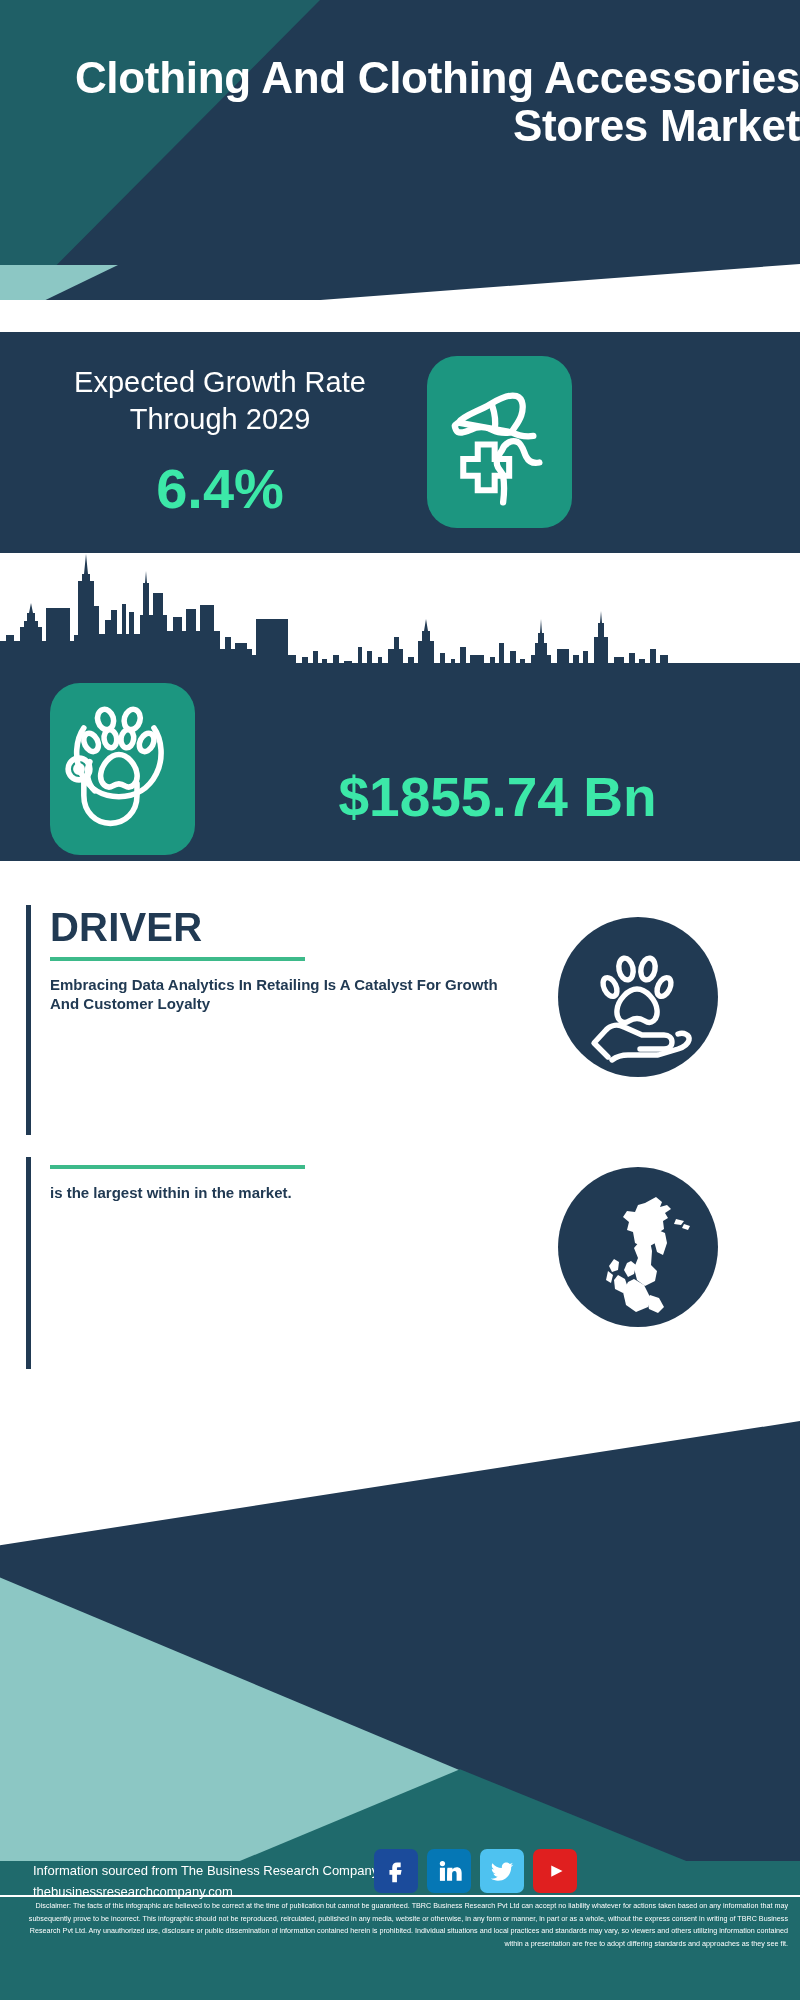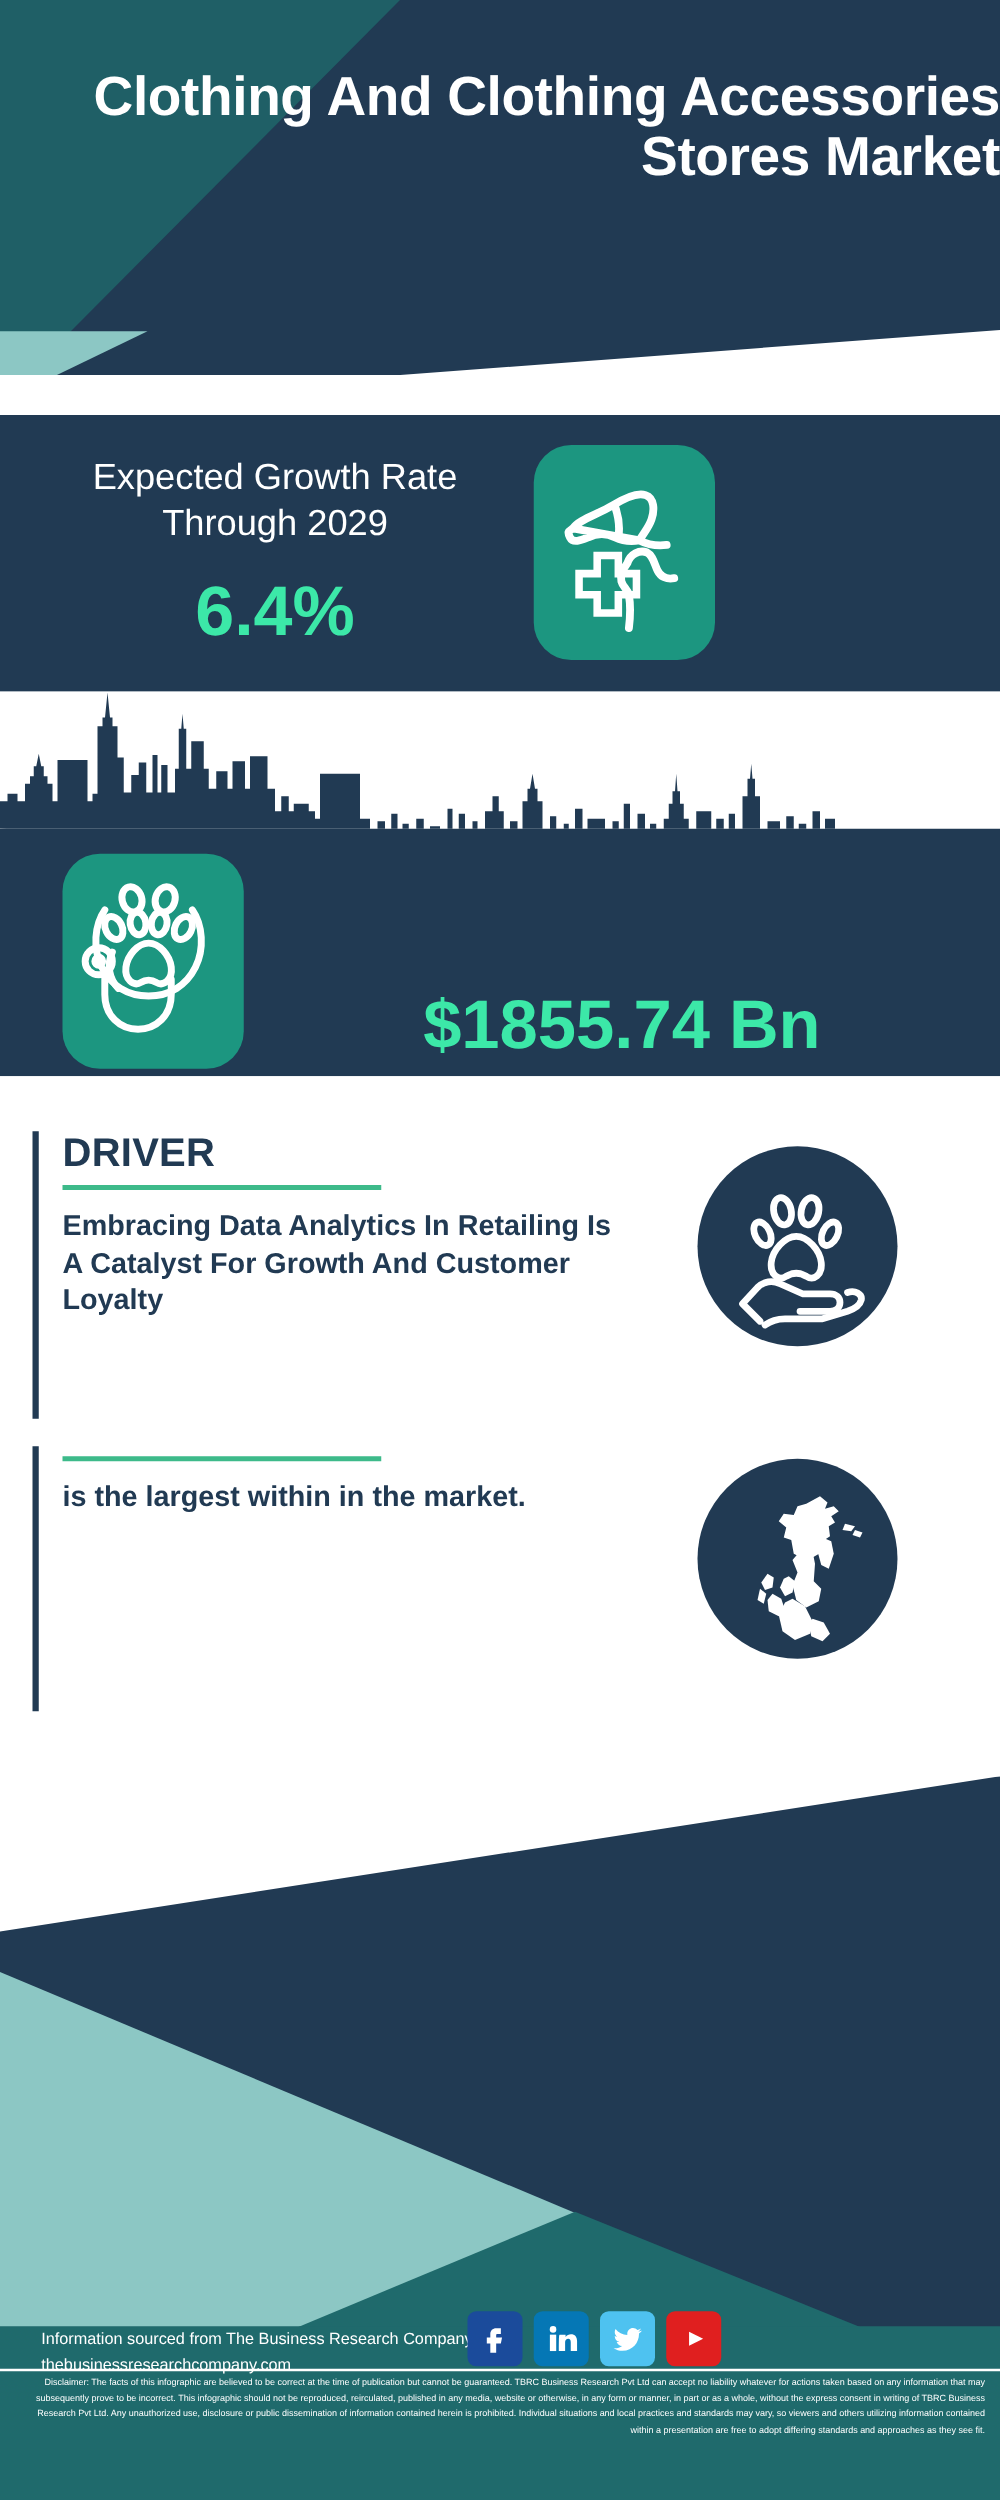--- a/index.html
+++ b/index.html
@@ -120,21 +120,21 @@
     position: absolute;
     left: 225px; top: 133px;
     width: 560px;
     text-align: center;
     color: #ffffff;
     font-size: 29px;
     line-height: 1.28;
   }
   .market-value {
     position: absolute;
-    left: 205px; top: 234px;
+    left: 205px; top: 212px;
     width: 585px;
     text-align: center;
     color: #3ce8a8;
     font-size: 55px;
     font-weight: bold;
   }
   .icon-card-2 {
     position: absolute;
     left: 50px; top: 130px;
     width: 145px; height: 172px;
@@ -160,35 +160,35 @@
     width: 5px;
     background: #213a53;
   }
   .insight-body {
     position: absolute;
     left: 24px; top: 0;
     width: 460px;
   }
   .insight-title {
     color: #213a53;
-    font-size: 32px;
+    font-size: 40px;
     font-weight: bold;
     letter-spacing: 0.2px;
     line-height: 1.1;
   }
   .insight-rule {
     margin-top: 8px;
     width: 255px;
     height: 4px;
     background: #3dba8a;
   }
   .insight-desc {
     margin-top: 14px;
     color: #213a53;
-    font-size: 23px;
+    font-size: 15px;
     font-weight: bold;
     line-height: 1.28;
   }
   .insight-circle {
     position: absolute;
     width: 160px; height: 160px;
     border-radius: 50%;
     background: #213a53;
     left: 532px;
   }

